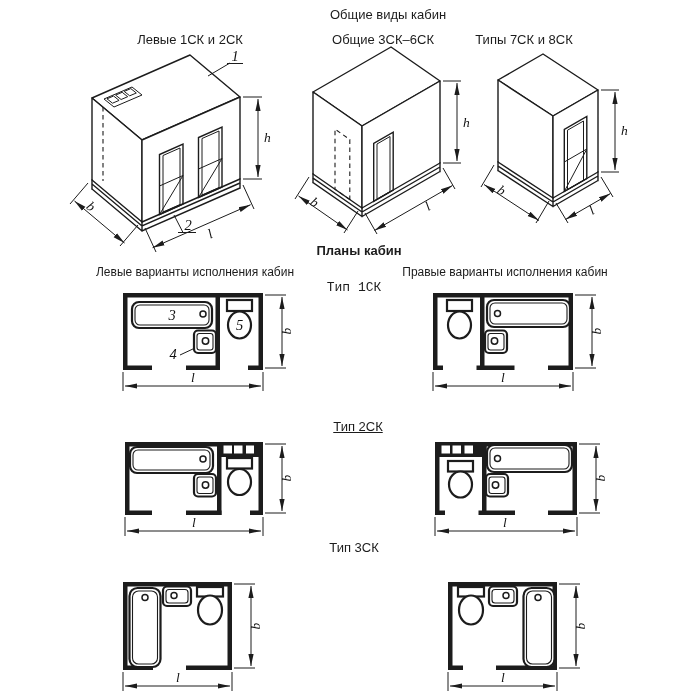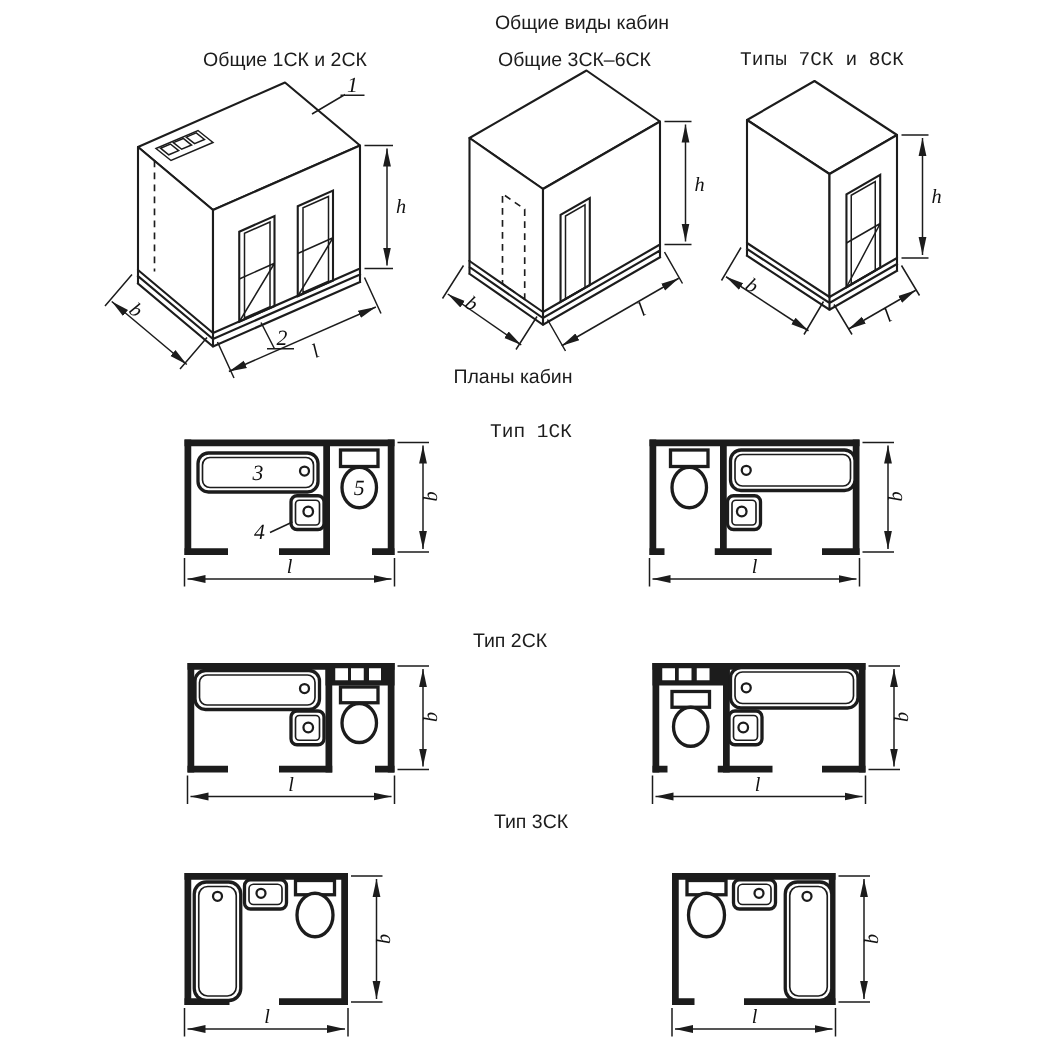--- a/index.html
+++ b/index.html
@@ -24,26 +24,28 @@
            marker-start:url(#arw);marker-end:url(#arw);}
   text.dimlbl{font:italic 13.5px "Liberation Serif",serif;fill:#111;}
   text.co{font:italic 14.5px "Liberation Serif",serif;fill:#111;}
 </style>
 </head>
 <body>
 
 <div id="stage">
 
   <div class="hdr" style="left:388px;top:7px;">Общие виды кабин</div>
-  <div class="hdr" style="left:190px;top:32px;">Общие 1СК и 2СК</div>
+  <div class="hdr" style="left:190px;top:32px;">Левые 1СК и 2СК</div>
   <div class="hdr" style="left:383px;top:32px;">Общие 3СК–6СК</div>
-  <div class="hdr" style="left:548px;top:32px;font-family:Liberation Mono, monospace;">Типы 7СК и 8СК</div>
-  <div class="hdr" style="left:342px;top:243px;">Планы кабин</div>
+  <div class="hdr" style="left:524px;top:32px;">Типы 7СК и 8СК</div>
+  <div class="hdr" style="left:359px;top:243px;font-weight:bold;">Планы кабин</div>
+  <div class="hdr small" style="left:195px;top:265px;">Левые варианты исполнения кабин</div>
+  <div class="hdr small" style="left:505px;top:265px;">Правые варианты исполнения кабин</div>
   <div class="hdr" style="left:354px;top:280px;font-family:Liberation Mono, monospace;">Тип 1СК</div>
-  <div class="hdr" style="left:340px;top:419px;">Тип 2СК</div>
+  <div class="hdr" style="left:358px;top:419px;text-decoration:underline;">Тип 2СК</div>
   <div class="hdr" style="left:354px;top:540px;">Тип 3СК</div>
 
   <svg width="700" height="700" viewBox="0 0 700 700">
     <defs>
       <marker id="arw" markerUnits="userSpaceOnUse" markerWidth="13" markerHeight="8" refX="12" refY="3.5" orient="auto-start-reverse">
         <path d="M0,0.9 L12,3.5 L0,6.1 Z" fill="#1c1c1c"></path>
       </marker>
     </defs>
 
     <g>

